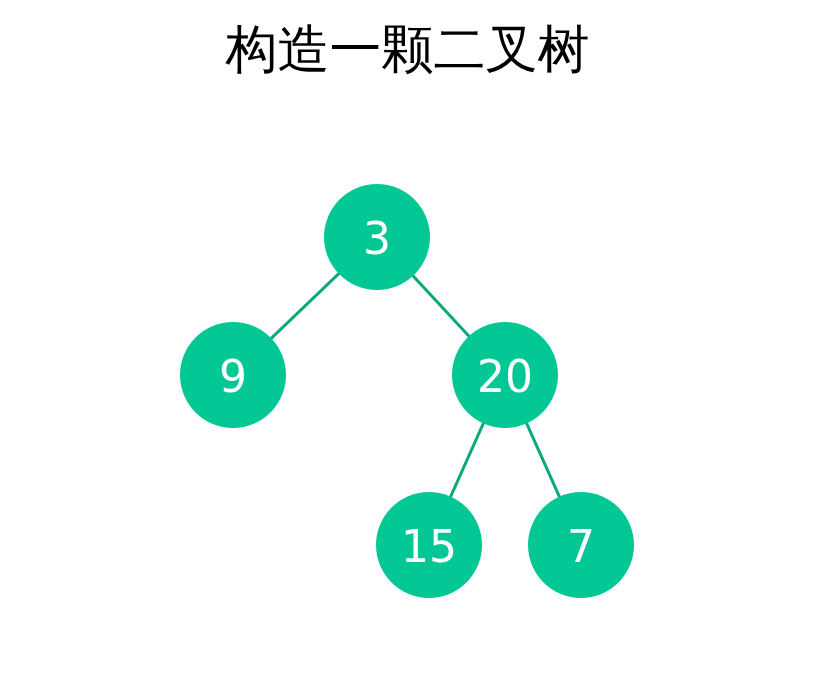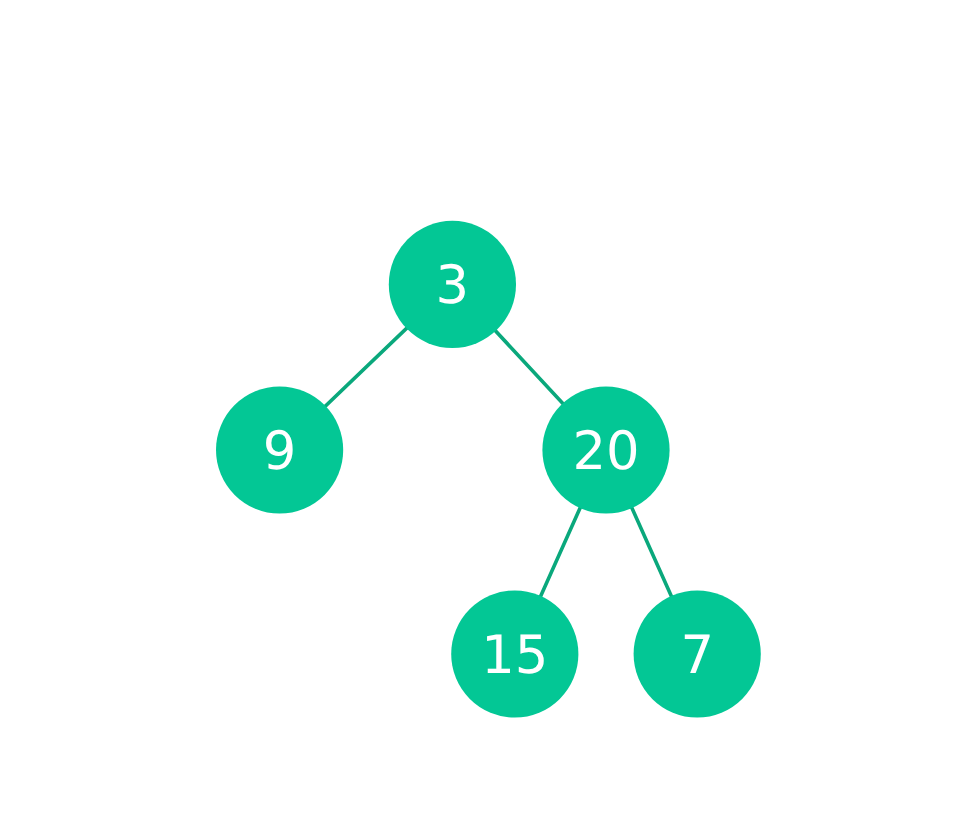--- a/index.html
+++ b/index.html
@@ -56,20 +56,21 @@
     fill: #ffffff;
     text-anchor: middle;
     dominant-baseline: central;
   }
 </style>
 </head>
 <body style="background: rgb(255, 255, 255);">
 
 <div id="canvas" style="background: rgb(255, 255, 255);">
 
+  <div id="page-title" style="color: rgb(0, 0, 0);">构造一颗二叉树</div>
 
   <svg id="tree-svg" viewBox="0 0 815 698" xmlns="http://www.w3.org/2000/svg">
 
     <g>
       <line class="tree-edge" x1="377" y1="237" x2="233" y2="375" stroke="#0aa87c"></line>
       <line class="tree-edge" x1="377" y1="237" x2="505" y2="375" stroke="#0aa87c"></line>
       <line class="tree-edge" x1="505" y1="375" x2="429" y2="545" stroke="#0aa87c"></line>
       <line class="tree-edge" x1="505" y1="375" x2="581" y2="545" stroke="#0aa87c"></line>
     </g>
 

